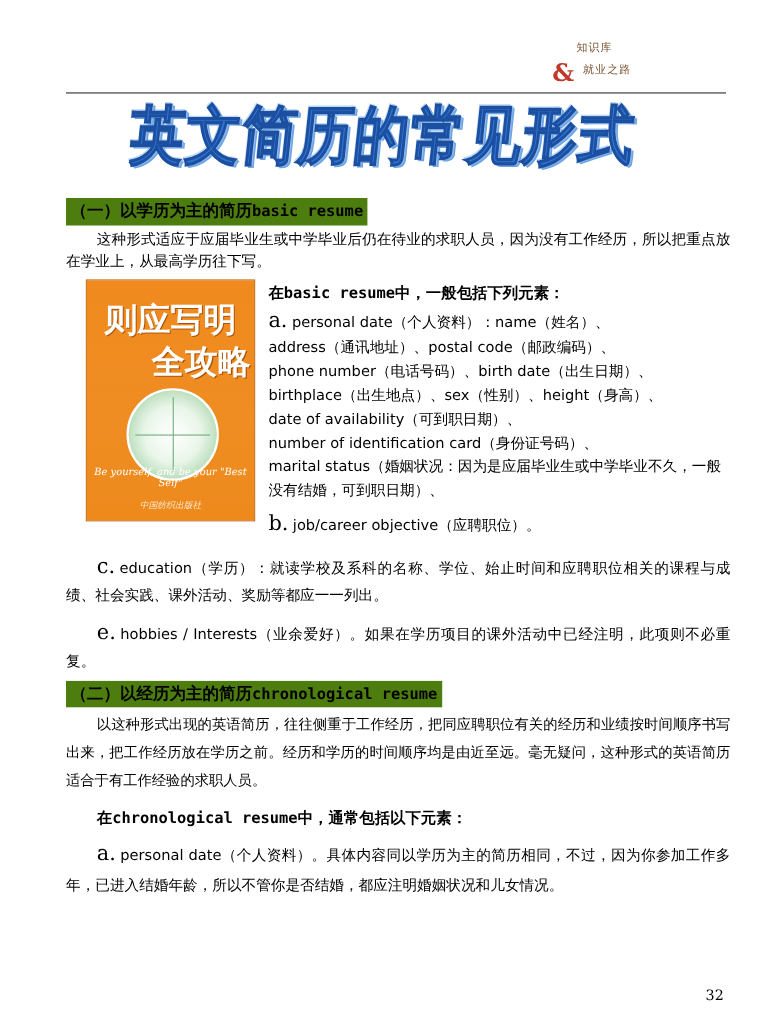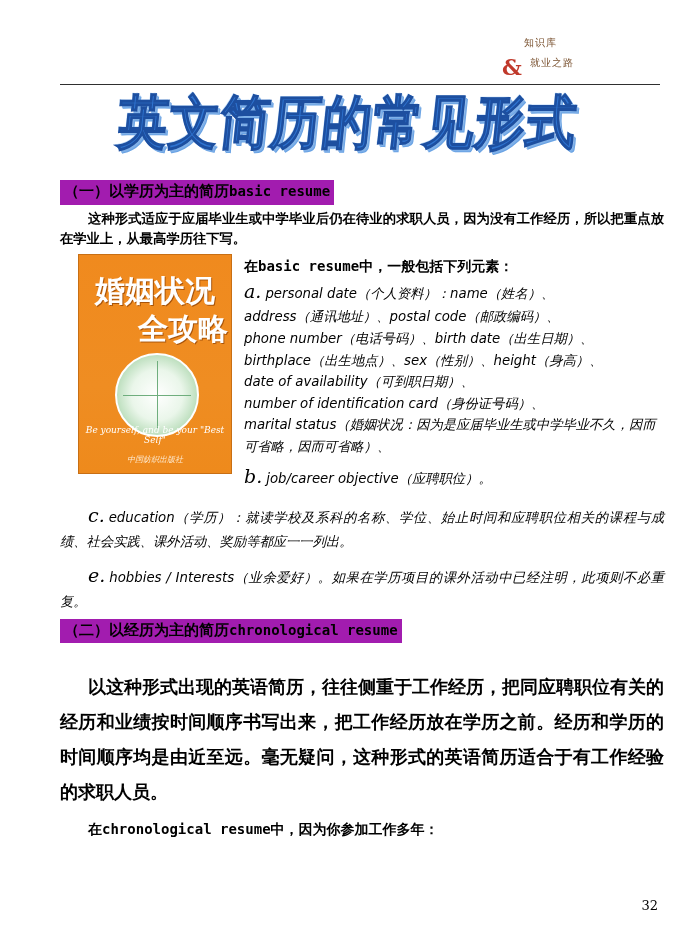--- a/index.html
+++ b/index.html
@@ -91,37 +91,36 @@
 
   
   .content {
     position: absolute;
     top: 180px;
     left: 60px;
     width: 604px;
   }
   .h-band {
     display: inline-block;
-    background: #a21caf;
+    background: #4d7c0f;
     font-family: "DejaVu Serif", "Liberation Serif", serif;
     font-weight: bold;
     font-size: 15px;
     padding: 2px 4px 3px 4px;
     line-height: 1.3;
   }
   .h-band .mono {
     font-family: "DejaVu Sans Mono", "Liberation Mono", monospace;
     font-size: 14px;
   }
   p {
     margin: 4px 0 0 0;
     font-size: 13.3px;
     line-height: 1.55;
     text-align: justify;
-    font-weight: bold;
   }
   .indent {
     text-indent: 28px;
   }
   .sub-head {
     margin-top: 8px;
     font-weight: bold;
     font-size: 14px;
     font-family: "DejaVu Sans", "Liberation Sans", sans-serif;
   }
@@ -215,34 +214,33 @@
     width: 100%;
     text-align: center;
     font-size: 8px;
     color: #fde9cf;
     font-style: italic;
   }
 
   .list-block {
     font-size: 13.3px;
     line-height: 1.62;
-    font-style: italic;
   }
   .li {
     margin: 0;
   }
   .li .letter {
     padding-right: 4px;
   }
   .ind1 { padding-left: 46px; }
   .ind2 { padding-left: 28px; }
 
   .para-loose {
-    margin-top: 26px;
-    font-size: 18px;
+    margin-top: 4px;
+    font-size: 13px;
     line-height: 1.95;
     text-indent: 28px;
     text-align: justify;
   }
 
   .page-num {
     position: absolute;
     right: 36px;
     bottom: 18px;
     font-size: 13px;
@@ -270,42 +268,42 @@
 
     <div>
       <span class="h-band">
         <span>（一）以学历为主的简历</span><span class="mono">basic resume</span>
       </span>
     </div>
 
     <p class="indent">这种形式适应于应届毕业生或中学毕业后仍在待业的求职人员，因为没有工作经历，所以把重点放在学业上，从最高学历往下写。</p>
 
     <div class="book">
-      <div class="book-t1">婚姻状况</div>
+      <div class="book-t1">则应写明</div>
       <div class="book-t2">全攻略</div>
       <div class="book-circle"></div>
       <div class="book-sub">Be yourself, and be your "Best Self"</div>
       <div class="book-pub">中国纺织出版社</div>
     </div>
 
     <div class="sub-head ind2">
       <span>在</span><span class="mono">basic resume</span><span>中，一般包括下列元素：</span>
     </div>
 
     <div class="list-block">
 
       <div class="li ind2">
         <span class="letter">a.</span><span>personal date（个人资料）：name（姓名）、</span>
       </div>
       <div class="li ind1">address（通讯地址）、postal code（邮政编码）、</div>
       <div class="li ind2">phone number（电话号码）、birth date（出生日期）、</div>
       <div class="li ind2">birthplace（出生地点）、sex（性别）、height（身高）、</div>
       <div class="li ind1">date of availability（可到职日期）、</div>
       <div class="li ind1">number of identification card（身份证号码）、</div>
-      <div class="li ind1">marital status（婚姻状况：因为是应届毕业生或中学毕业不久，因而可省略，因而可省略）、</div>
+      <div class="li ind1">marital status（婚姻状况：因为是应届毕业生或中学毕业不久，一般没有结婚，可到职日期）、</div>
 
       <div class="li ind2" style="margin-top:4px">
         <span class="letter">b.</span><span>job/career objective（应聘职位）。</span>
       </div>
 
       <div class="li" style="margin-top:8px;text-indent:28px;text-align:justify">
         <span class="letter">c.</span><span>education（学历）：就读学校及系科的名称、学位、始止时间和应聘职位相关的课程与成绩、社会实践、课外活动、奖励等都应一一列出。</span>
       </div>
 
 
@@ -317,21 +315,29 @@
 
     <div style="margin-top:6px">
       <span class="h-band">
         <span>（二）以经历为主的简历</span><span class="mono">chronological resume</span>
       </span>
     </div>
 
     <p class="para-loose">以这种形式出现的英语简历，往往侧重于工作经历，把同应聘职位有关的经历和业绩按时间顺序书写出来，把工作经历放在学历之前。经历和学历的时间顺序均是由近至远。毫无疑问，这种形式的英语简历适合于有工作经验的求职人员。</p>
 
     <div class="sub-head ind2" style="margin-top:12px">
-      <span>在</span><span class="mono">chronological resume</span><span>中，因为你参加工作多年：</span>
-    </div>
-
+      <span>在</span><span class="mono">chronological resume</span><span>中，通常包括以下元素：</span>
+    </div>
+
+    <div class="list-block" style="line-height:1.85">
+      <div class="li" style="margin-top:6px;text-indent:28px;text-align:justify">
+        <span class="letter">a.</span><span>personal date（个人资料）。具体内容同以学历为主的简历相同，不过，因为你参加工作多年，已进入结婚年龄，所以不管你是否结婚，都应注明婚姻状况和儿女情况。</span>
+      </div>
+      <div class="li" style="margin-top:4px;text-indent:28px">
+        
+      </div>
+    </div>
 
   </div>
 
   <div class="page-num">32</div>
 
 </div>
 
 </body></html>

